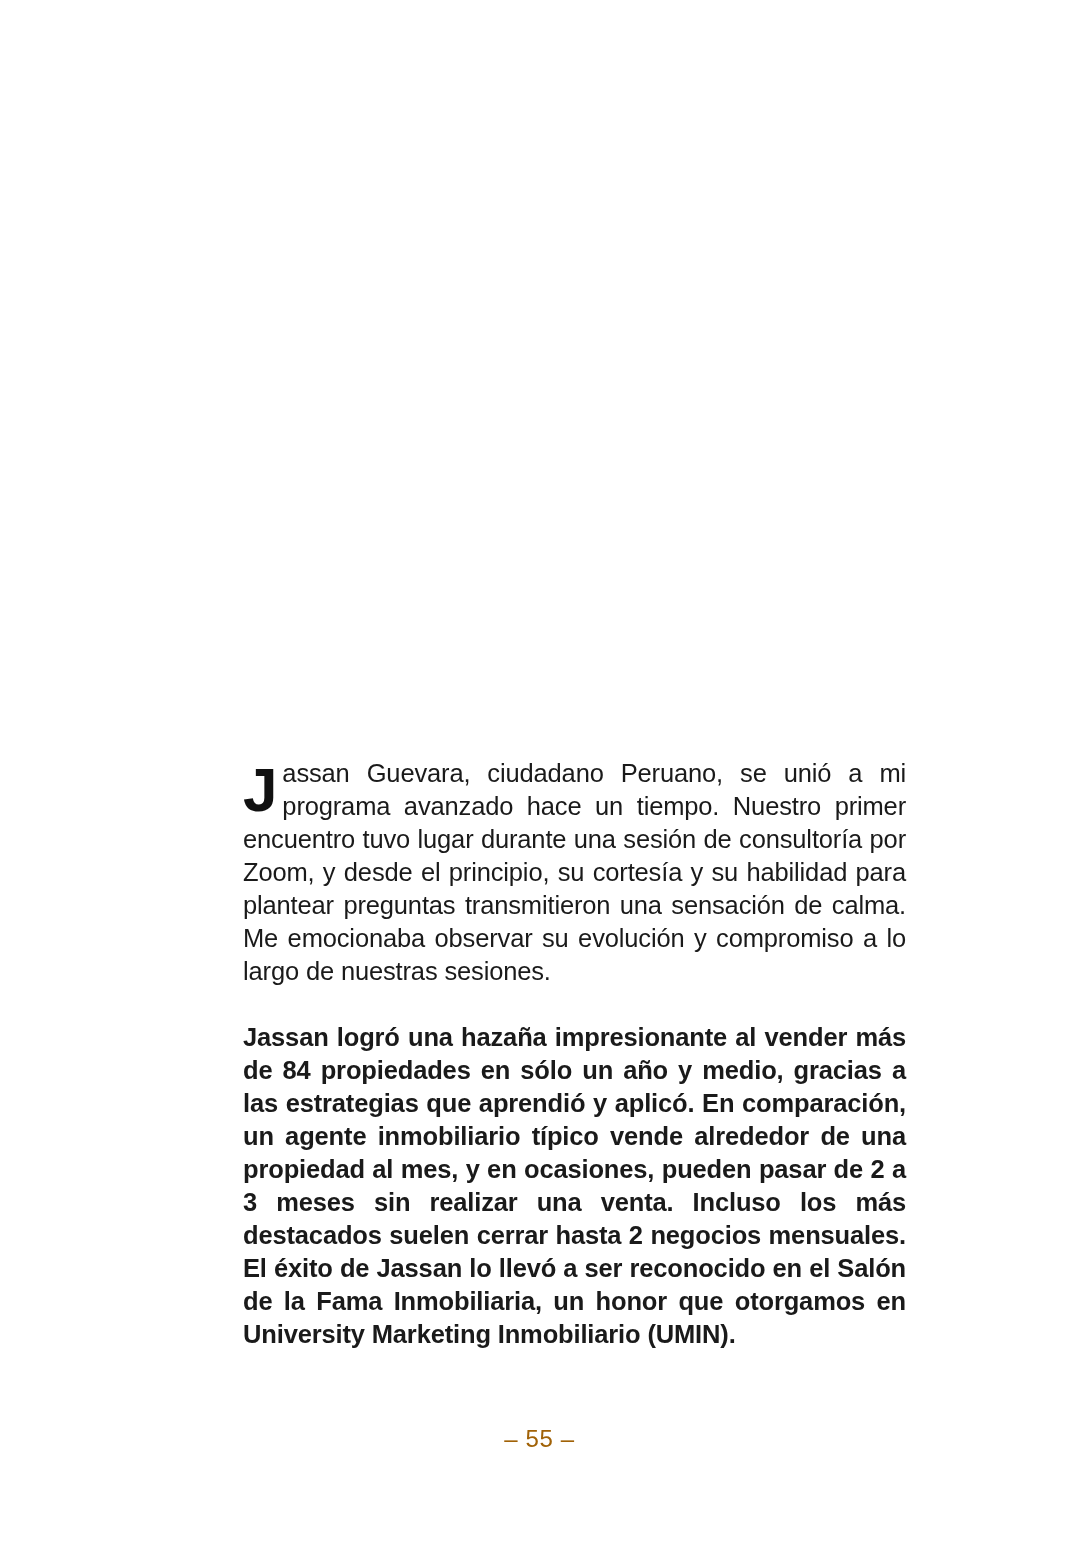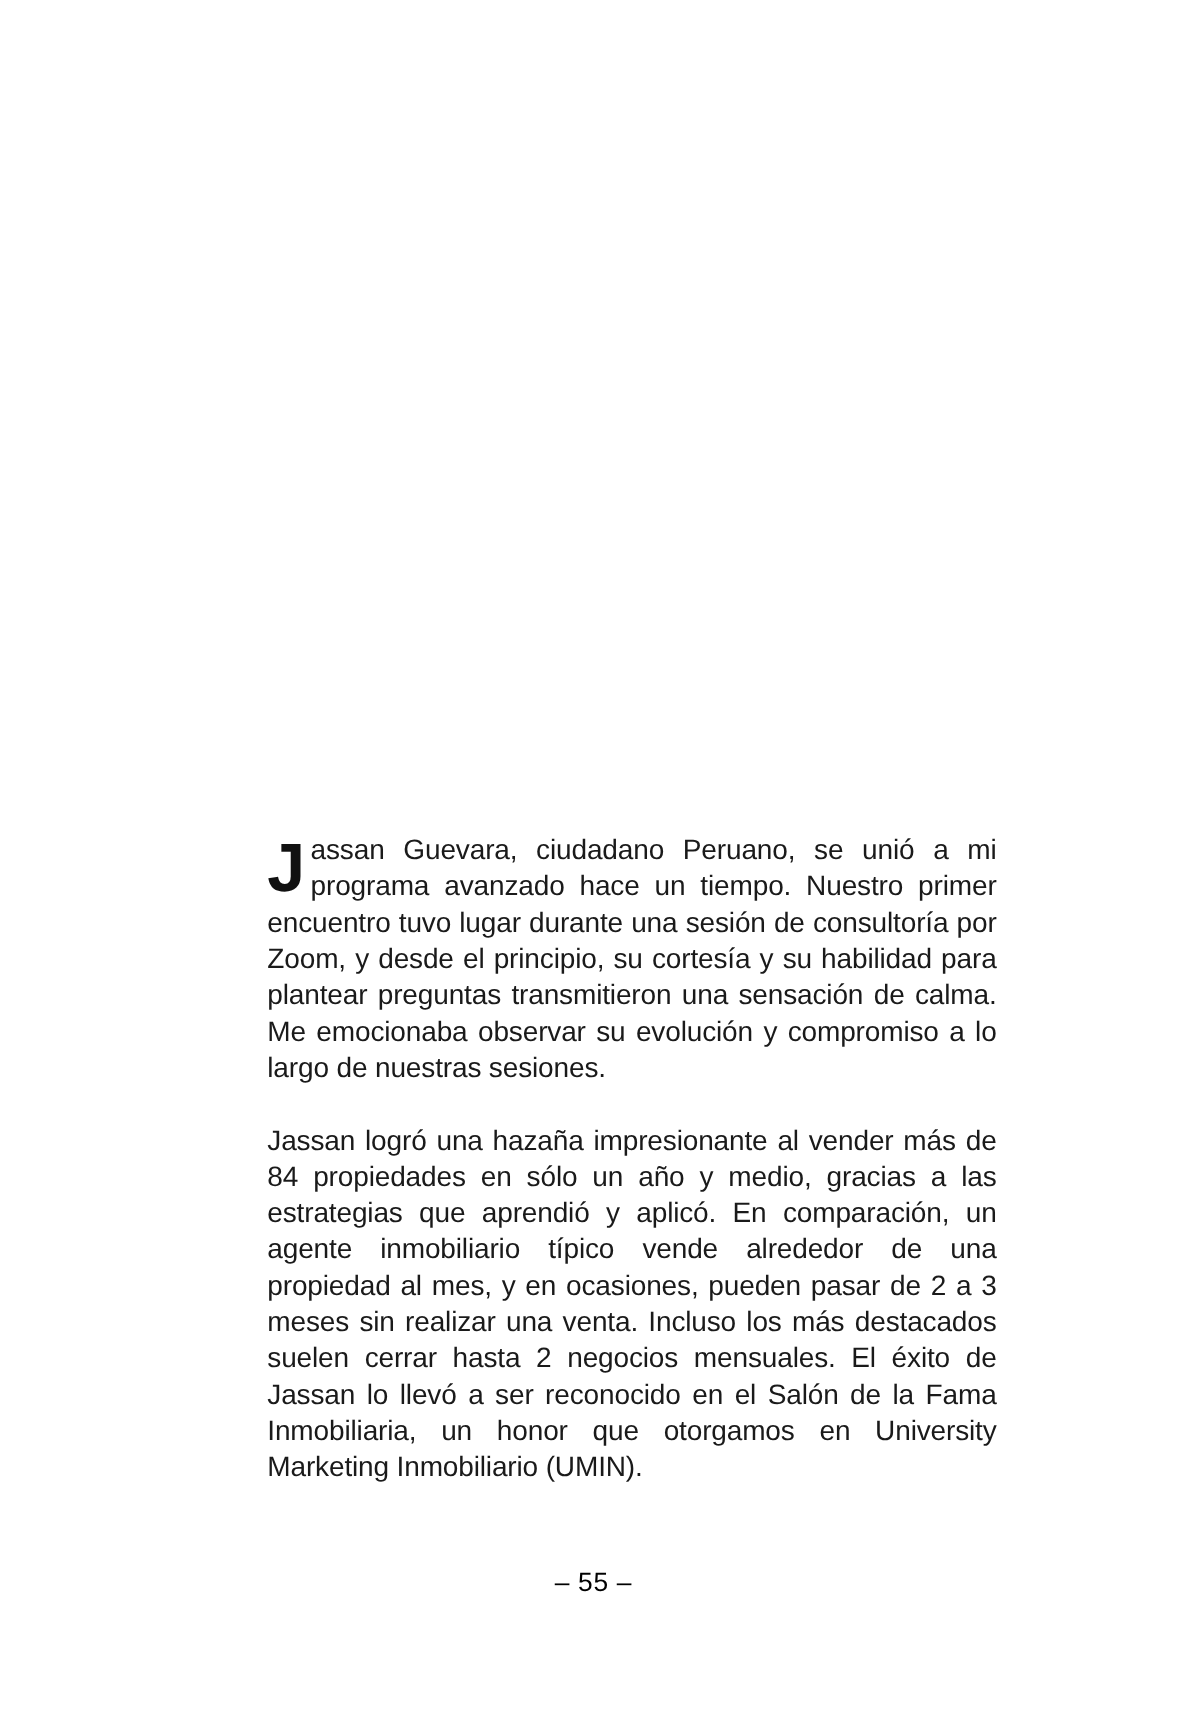--- a/index.html
+++ b/index.html
@@ -33,20 +33,21 @@
     line-height: 33px;
     text-align: justify;
     text-justify: inter-word;
     letter-spacing: -0.15px;
     word-spacing: 0px;
     hyphens: manual;
   }
 
   .body-paragraph + .body-paragraph {
     margin-top: 33px;
+    font-weight: bold;
   }
 
   
   .body-paragraph {
     text-align-last: left;
   }
 
   
   .dropcap {
     float: left;
@@ -63,21 +64,21 @@
   
   .folio {
     position: absolute;
     left: 0;
     right: 0;
     top: 1424px;
     text-align: center;
     font-size: 24px;
     line-height: 30px;
     letter-spacing: 0.6px;
-    color: #000000;
+    color: #a16207;
   }
 </style>
 </head>
 <body>
 
 <div class="page">
 
   <div class="text-column">
 
     <p class="body-paragraph"><span class="dropcap">J</span><span>assan Guevara, ciudadano Peruano, se unió a mi programa avanzado hace un tiempo. Nuestro primer encuentro tuvo lugar durante una sesión de consultoría por Zoom, y desde el principio, su cortesía y su habilidad para plantear preguntas transmitieron una sensación de calma. Me emocionaba observar su evolución y compromiso a lo largo de nuestras sesiones.</span></p>

